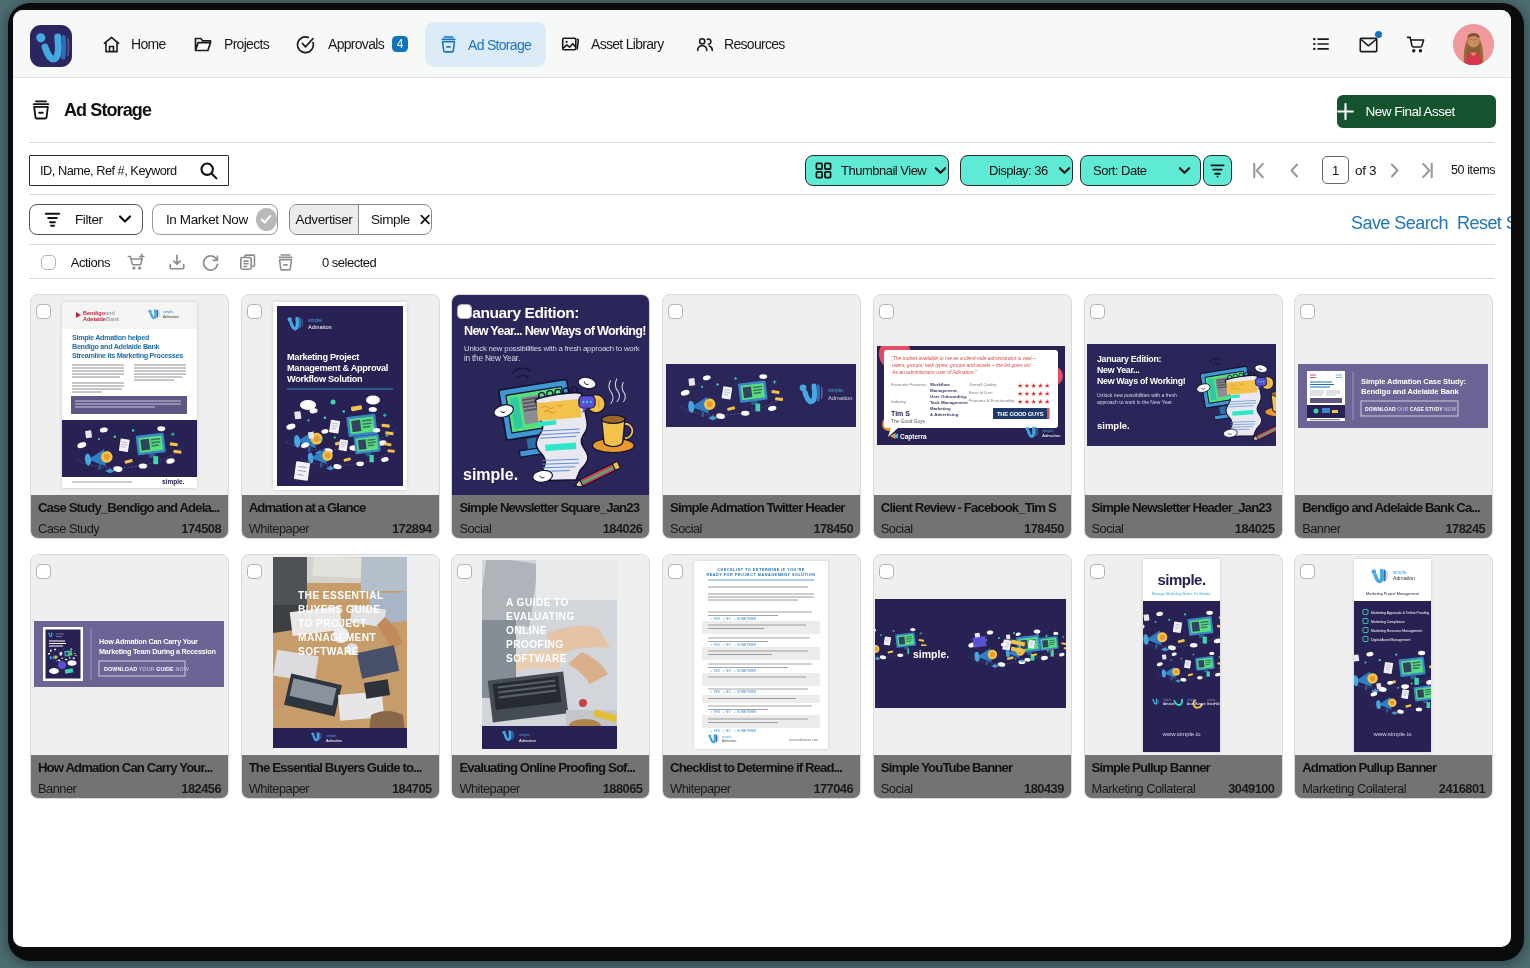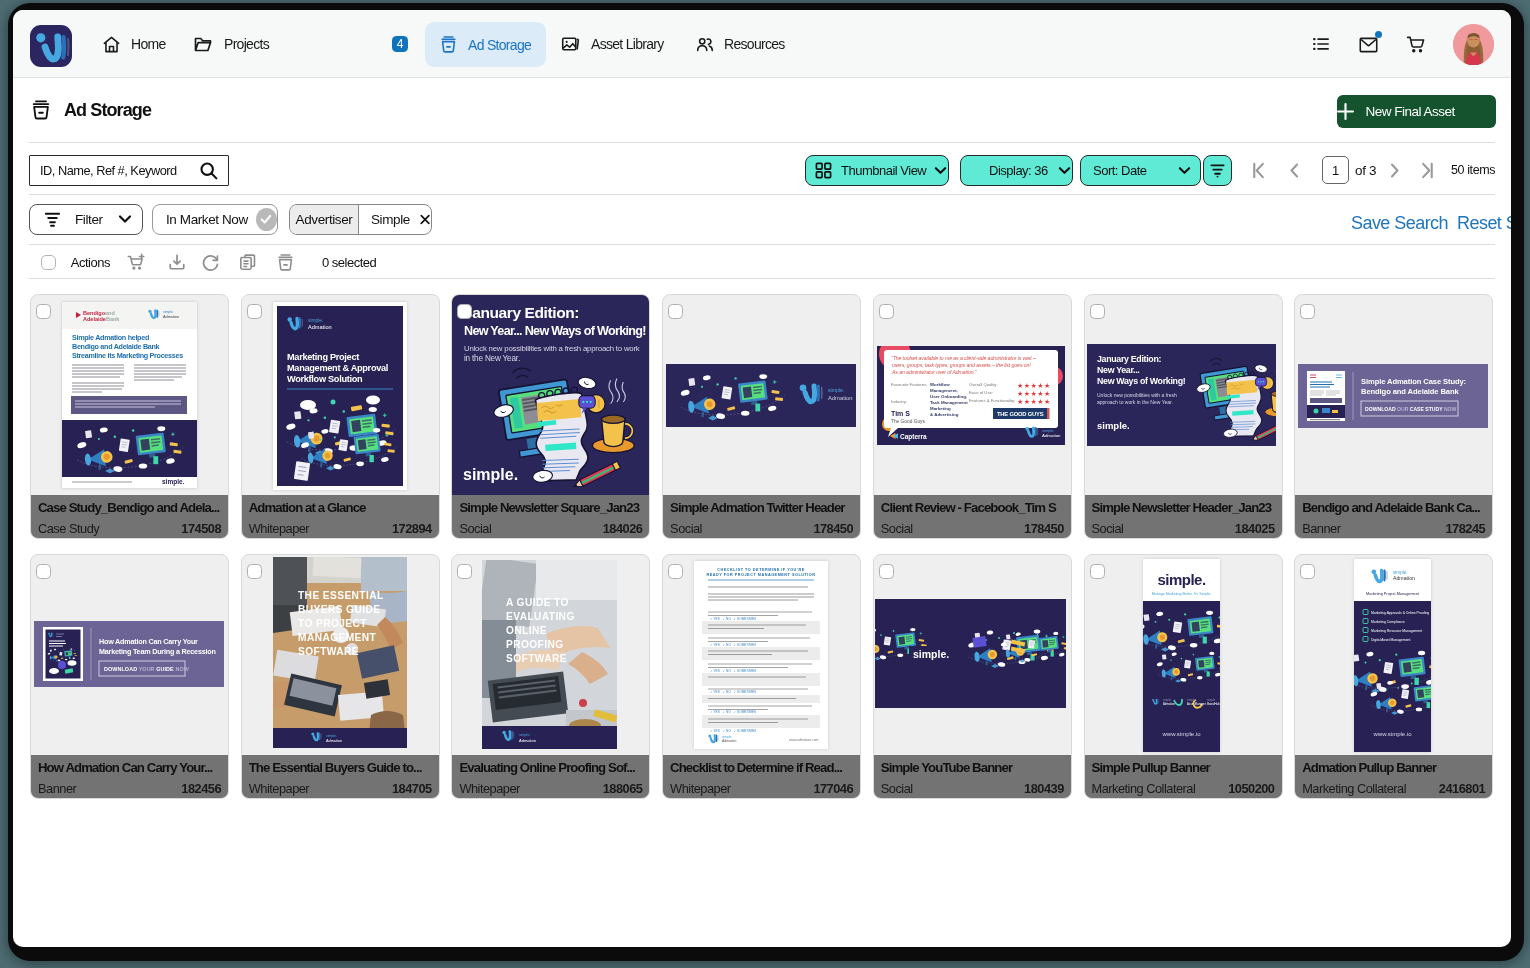--- a/index.html
+++ b/index.html
@@ -158,20 +158,24 @@
             </g>
           </svg></div>
   <div class="ni" style="left:89px;gap:10px"><svg width="19" height="19" viewBox="0 0 24 24" fill="none" stroke="#1a1a1a" stroke-width="2">
             <path d="M3 10.5 L12 3 L21 10.5" stroke-linecap="round" stroke-linejoin="round"></path>
             <path d="M5 9 V21 H19 V9" stroke-linejoin="round"></path>
             <path d="M9.5 21 V14.5 H14.5 V21" stroke-linejoin="round"></path>
           </svg>Home</div>
   <div class="ni" style="left:181px;gap:12px"><svg width="18" height="17" viewBox="0 0 24 22" fill="none" stroke="#1a1a1a" stroke-width="2.2">
             <path d="M2 19 V3 H9 L11.5 6 H22 V8.5 M2 19 L5.5 8.5 H22 L18.5 19 Z" stroke-linejoin="round"></path>
           </svg>Projects</div>
+  <div class="ni" style="left:283px;gap:13px"><svg width="19" height="19" viewBox="0 0 24 24" fill="none" stroke="#1a1a1a" stroke-width="2.1">
+            <path d="M21.5 9.5 A 10 10 0 1 1 15.5 3" stroke-linecap="round"></path>
+            <path d="M8 10.5 L12 15 L21.5 4.5" stroke-linecap="round" stroke-linejoin="round" fill="none"></path>
+          </svg>Approvals</div>
   <div class="badge" style="position:absolute;left:379px;top:26px">4</div>
   <div class="nav-item active" style="position:absolute;left:412px;top:12px;width:121px;height:45px;border-radius:9px;display:flex;align-items:center">
           <svg style="margin-left:14px" width="19" height="19" viewBox="0 0 24 24" fill="none" stroke="#1b74c2" stroke-width="2">
             <path d="M4.5 8.5 L6 20 a1.5 1.5 0 0 0 1.5 1.3 h9 a1.5 1.5 0 0 0 1.5 -1.3 L19.5 8.5 Z" stroke-linejoin="round"></path>
             <path d="M10 15 h4" stroke-linecap="round"></path>
             <path d="M4 5.5 h16" stroke-linecap="round"></path>
             <path d="M6.5 2.5 h11" stroke-linecap="round"></path>
           </svg>
           <span style="margin-left:10px">Ad Storage</span>
         </div>
@@ -764,21 +768,21 @@
   <text x="44" y="146" font-size="2.8" fill="#fff" font-family="Liberation Sans">Asset Manager</text>
   <text x="64" y="142" font-size="2.8" fill="#8d87c0" font-family="Liberation Sans">simple.</text>
   <text x="64" y="146" font-size="2.8" fill="#fff" font-family="Liberation Sans">BrandHub</text>
   <text x="38.5" y="177" font-size="6" fill="#d8d6e8" text-anchor="middle" font-family="Liberation Sans">www.simple.io</text>
 </svg>
 </div>
   <div class="foot">
             <div class="t">Simple Pullup Banner</div>
             <div class="m">
               <span>Marketing Collateral</span>
-              <b>1050200</b>
+              <b>3049100</b>
             </div>
           </div>
         </div>
 <div class="card" style="left:1281.2px;top:544px">
           <div class="cb"></div>
           <div class="thumb" id="th14">
 <svg width="77" height="193" viewBox="0 0 77 193" style="position:absolute;left:59px;top:4px;background:#fff;box-shadow:0 0 3px rgba(0,0,0,0.15)">
   <use href="#vlogo" x="17" y="8" width="19" height="19"></use>
   <text x="39" y="15" font-size="4.6" fill="#4aa3dc" font-family="Liberation Sans">simple.</text>
   <text x="39" y="21" font-size="5.2" fill="#333" font-family="Liberation Sans">Admation</text>

